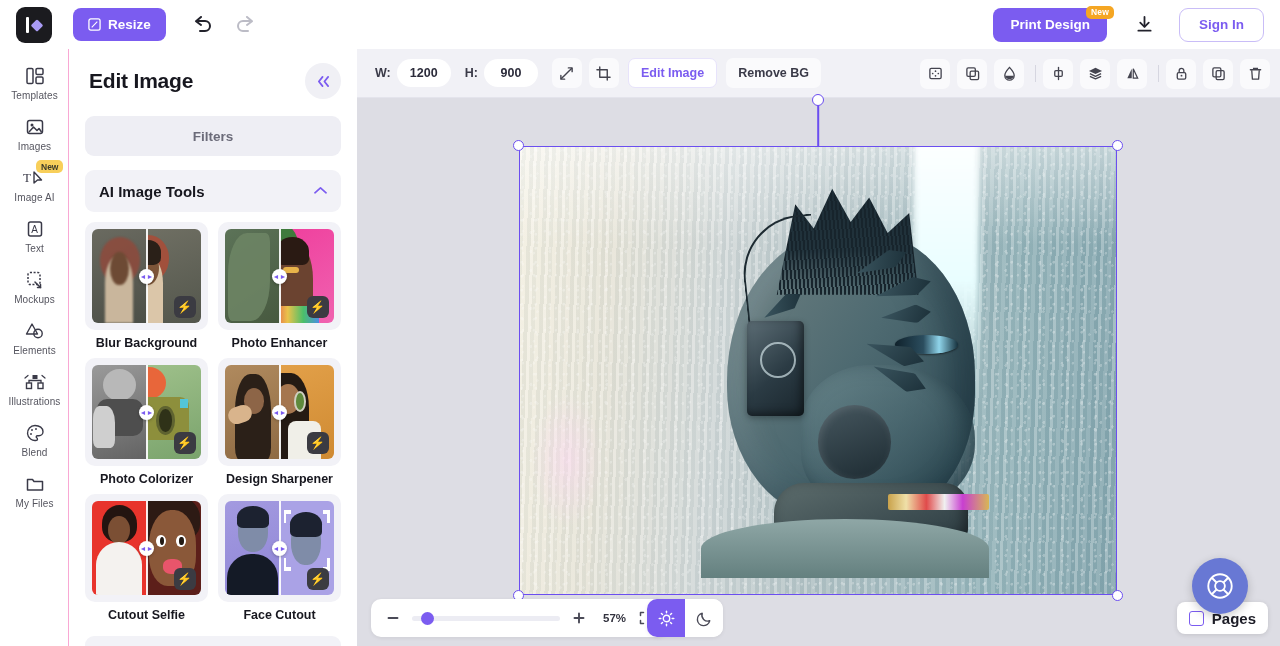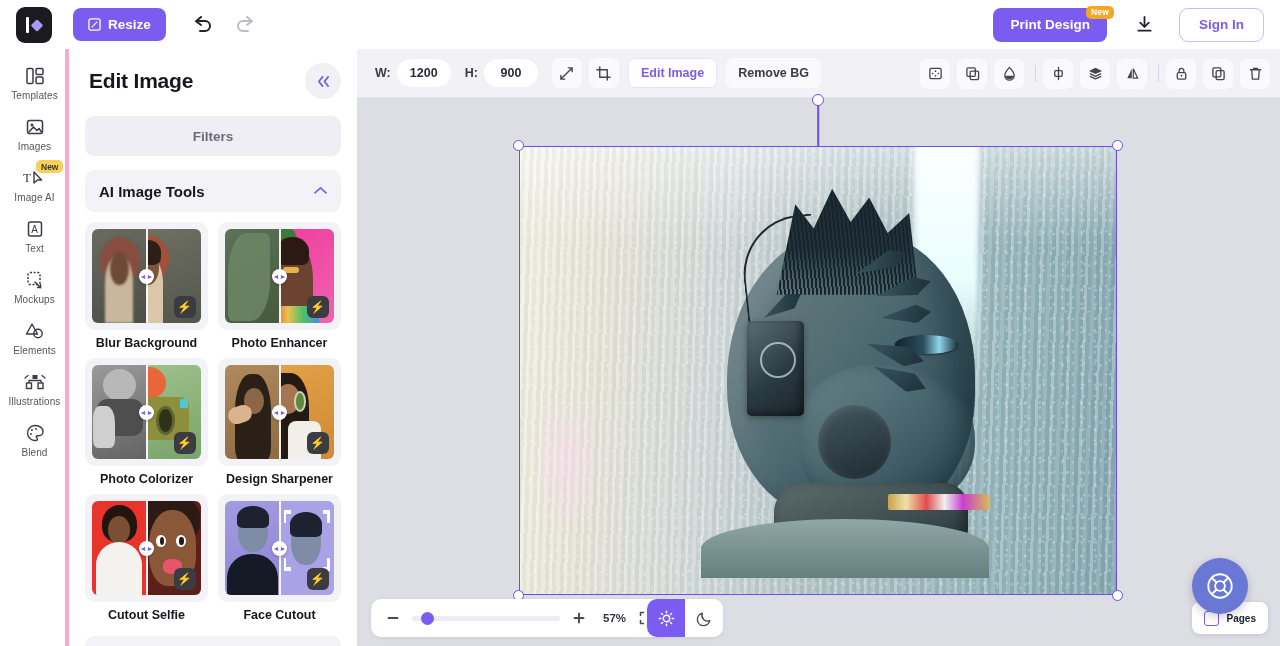--- a/index.html
+++ b/index.html
@@ -71,21 +71,21 @@
     margin-left: 16px; height: 34px; padding: 4px 19px;
     background: #fff; color: #7b5cf0;
     border: 1.3px solid #c9bdf7; border-radius: 9px;
     font-size: 13.5px; font-weight: bold; cursor: pointer;
     font-family: "Liberation Sans", sans-serif;
   }
 
   
   .rail {
     position: absolute; left: 0; top: 49px; width: 69px; height: 597px;
-    background: #fff; border-right: 4px solid #f9a8d4;
+    background: #fff; border-right: 1px solid #f9a8d4;
     padding-top: 8px;
     z-index: 30;
   }
   .rail-item {
     position: relative;
     width: 69px; height: 51px;
     display: flex; flex-direction: column; align-items: center; justify-content: center;
     gap: 3px; cursor: pointer;
   }
   .rail-ico { height: 22px; display: flex; align-items: center; justify-content: center; color:#3a3a48; }
@@ -397,21 +397,21 @@
   .th-btn.active { background: #7b5cf0; color: #fff; }
 
   .pages-chip {
     position: absolute; right: 12px; bottom: 12px;
     height: 32px; background: #fff; border-radius: 8px;
     display: flex; align-items: center; gap: 8px; padding: 0 12px;
     box-shadow: 0 1px 5px rgba(0,0,0,.12);
     cursor: pointer; z-index: 36;
   }
   .pages-sq { width: 15px; height: 15px; border: 1.6px solid #7b5cf0; border-radius: 3px; }
-  .pages-lbl { font-size: 10px; font-weight: bold; color: #1c1c26; }
+  .pages-lbl { font-size: 15px; font-weight: bold; color: #1c1c26; }
   .help-fab {
     position: absolute; right: 32px; bottom: 32px;
     width: 56px; height: 56px; border-radius: 50%;
     background: #6878d4; border: none; cursor: pointer;
     display: flex; align-items: center; justify-content: center;
     box-shadow: 0 3px 10px rgba(0,0,0,.2);
     z-index: 37;
   }
 </style>
 </head>
@@ -548,20 +548,28 @@
         <svg width="20" height="20" viewBox="0 0 20 20">
           <path d="M10 2.5 a7.5 7.5 0 1 0 1.5 14.85 c1.4 -.3 1.1 -2 .2 -2.6 c-.9 -.6 -.5 -2 .8 -2 h1.5 a4 4 0 0 0 4 -4 C18 4.8 14.5 2.5 10 2.5 z" fill="none" stroke="#3a3a48" stroke-width="1.4"></path>
           <circle cx="7" cy="7" r=".95" fill="#3a3a48"></circle>
           <circle cx="11" cy="6" r=".95" fill="#3a3a48"></circle>
           <circle cx="6" cy="11" r=".95" fill="#3a3a48"></circle>
         </svg>
       </span>
       <span class="rail-lbl">Blend</span>
     </div>
 
+    <div class="rail-item">
+      <span class="rail-ico">
+        <svg width="20" height="20" viewBox="0 0 20 20">
+          <path d="M2.5 5.5 h5 l1.5 2 h8.5 v8.5 h-15 z" fill="none" stroke="#3a3a48" stroke-width="1.5" stroke-linejoin="round"></path>
+        </svg>
+      </span>
+      <span class="rail-lbl">My Files</span>
+    </div>
 
   </div>
 
   <div class="panel">
     <div class="panel-head">
       <div class="panel-title">Edit Image</div>
       <button class="collapse-btn">
         <svg width="15" height="13" viewBox="0 0 16 14">
           <path d="M7 2 L3 7 L7 12 M13 2 L9 7 L13 12" fill="none" stroke="#7b5cf0" stroke-width="1.9" stroke-linecap="round" stroke-linejoin="round"></path>
         </svg>

